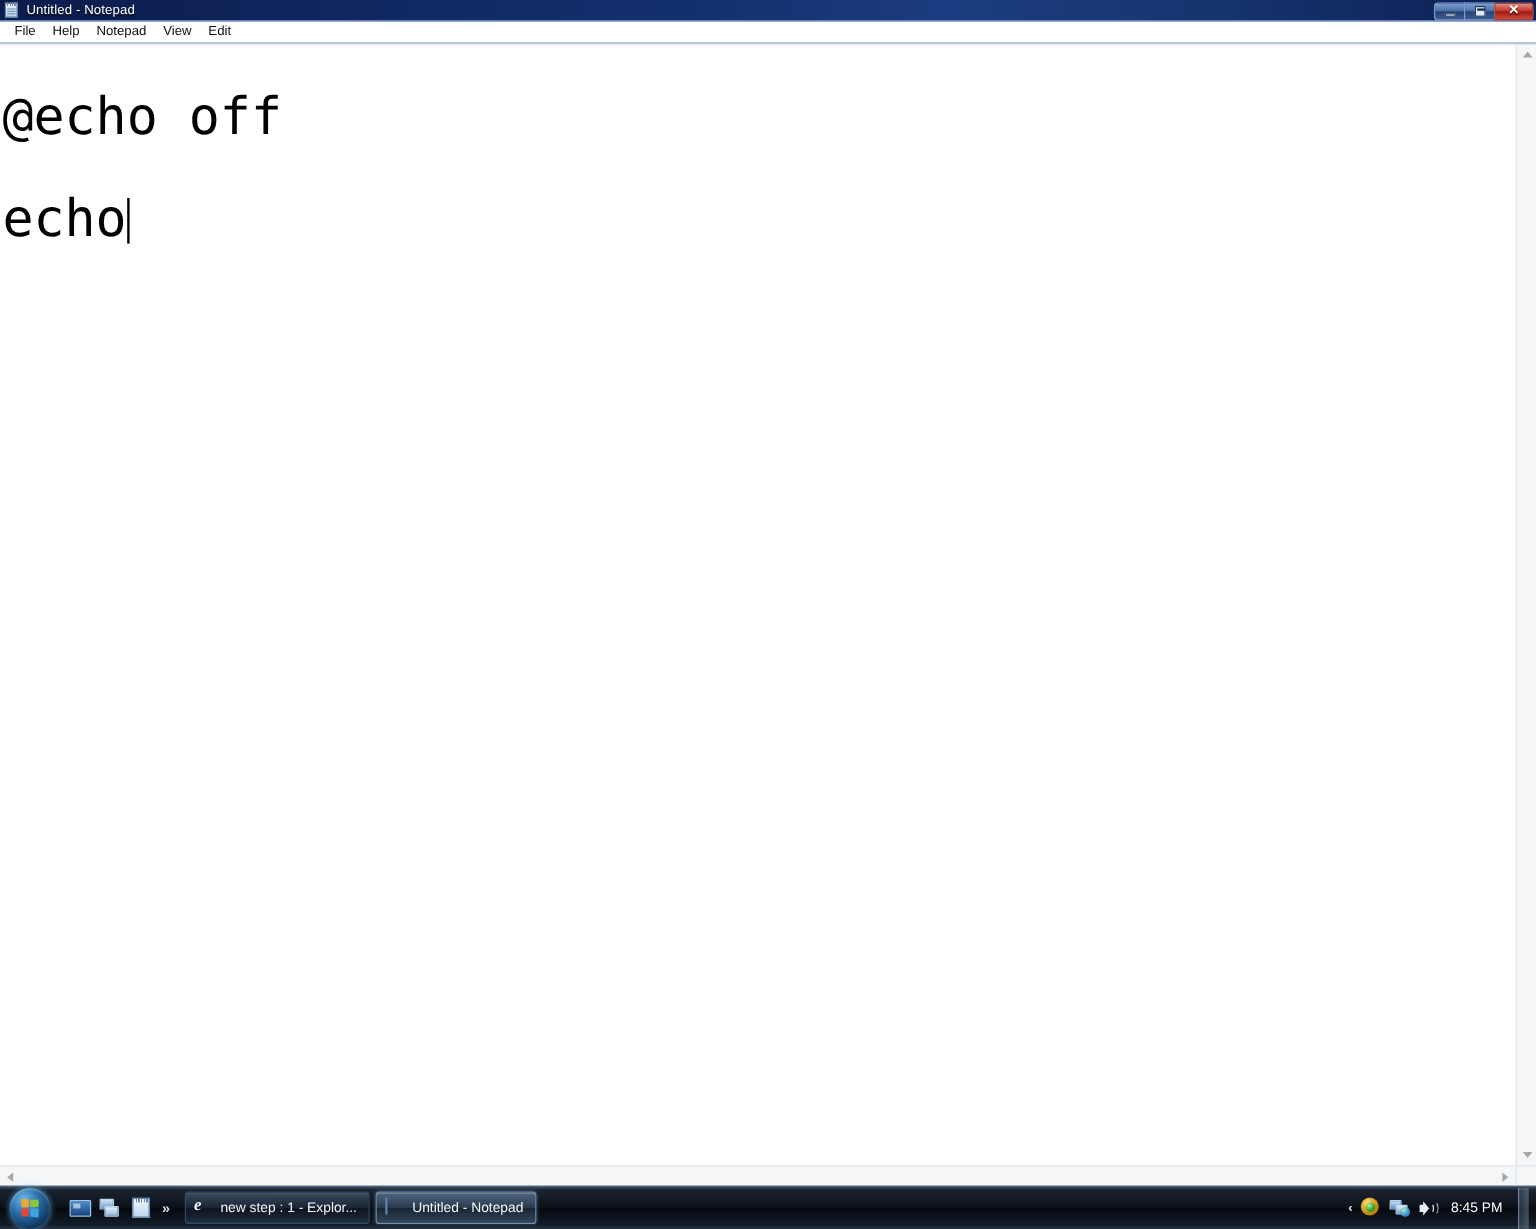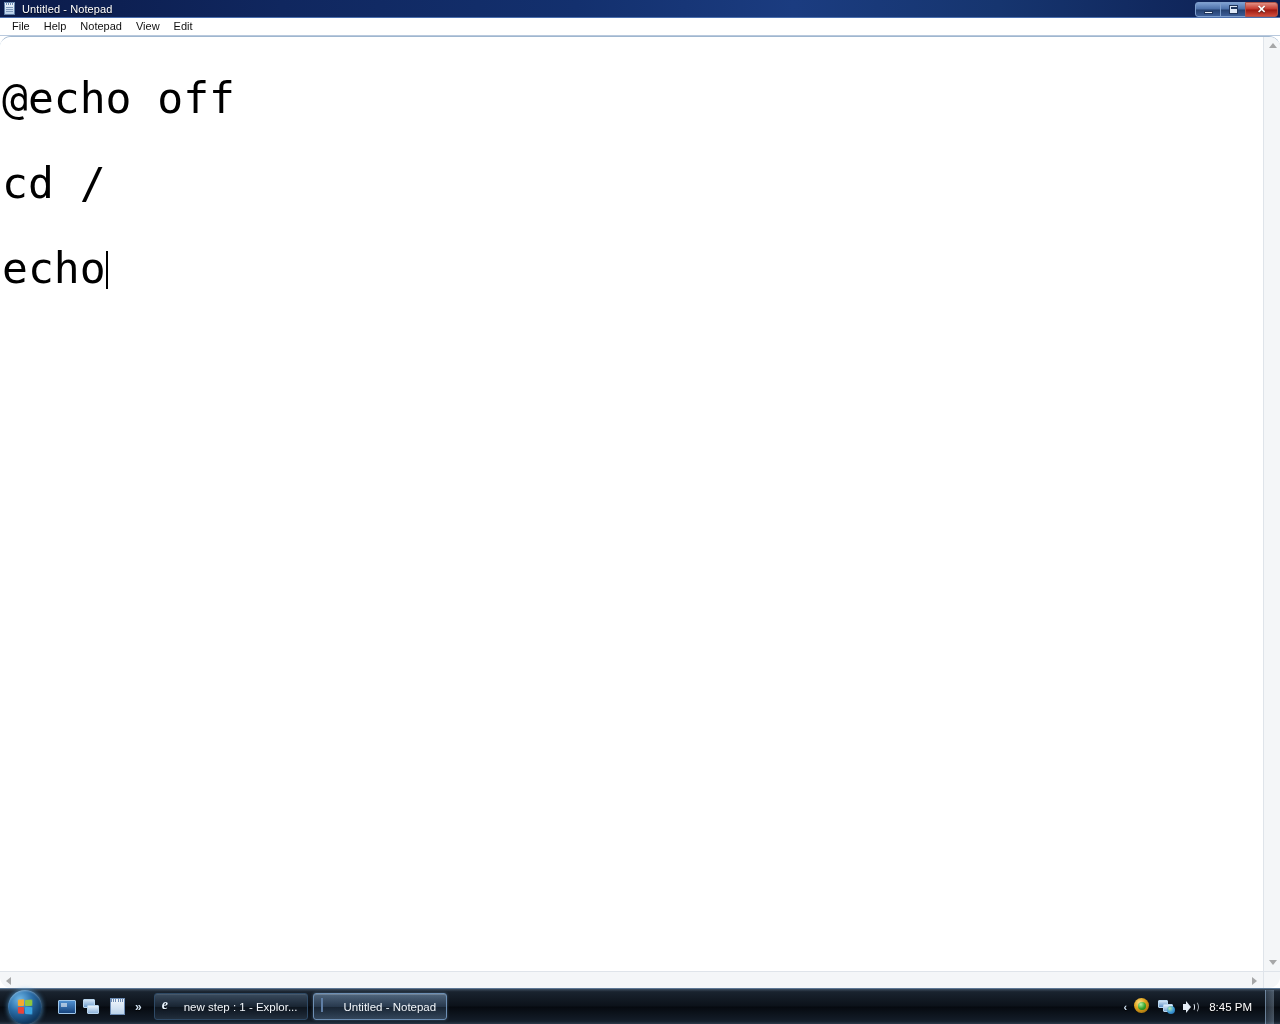--- a/index.html
+++ b/index.html
@@ -117,21 +117,20 @@
     cursor:default;
   }
 
   
   #edit-wrap {
     flex:1 1 auto;
     position:relative;
     background:#ffffff;
     overflow:hidden;
     border-top:1px solid #9fb6cf;
-    border-radius:11px;
   }
   #textarea {
     position:absolute;
     left:0; top:0;
     right:17px; bottom:17px;
     padding:1px 0 0 2px;
     background:#ffffff;
     overflow:hidden;
     white-space:pre;
   }
@@ -429,21 +428,20 @@
     <div class="menu-item">Help</div>
     <div class="menu-item">Notepad</div>
     <div class="menu-item">View</div>
     <div class="menu-item">Edit</div>
   </div>
 
   <div id="edit-wrap">
 
     <div id="textarea">
       <div class="line">@echo off</div>
-      <div class="line">cd /</div>
       <div class="line"><span>echo</span><span class="caret"></span></div>
     </div>
 
     <div id="vscroll">
       <div class="sb-arrow" style="top:0;">
         <span class="tri tri-up"></span>
       </div>
       <div class="sb-arrow" style="bottom:0;">
         <span class="tri tri-down"></span>
       </div>

